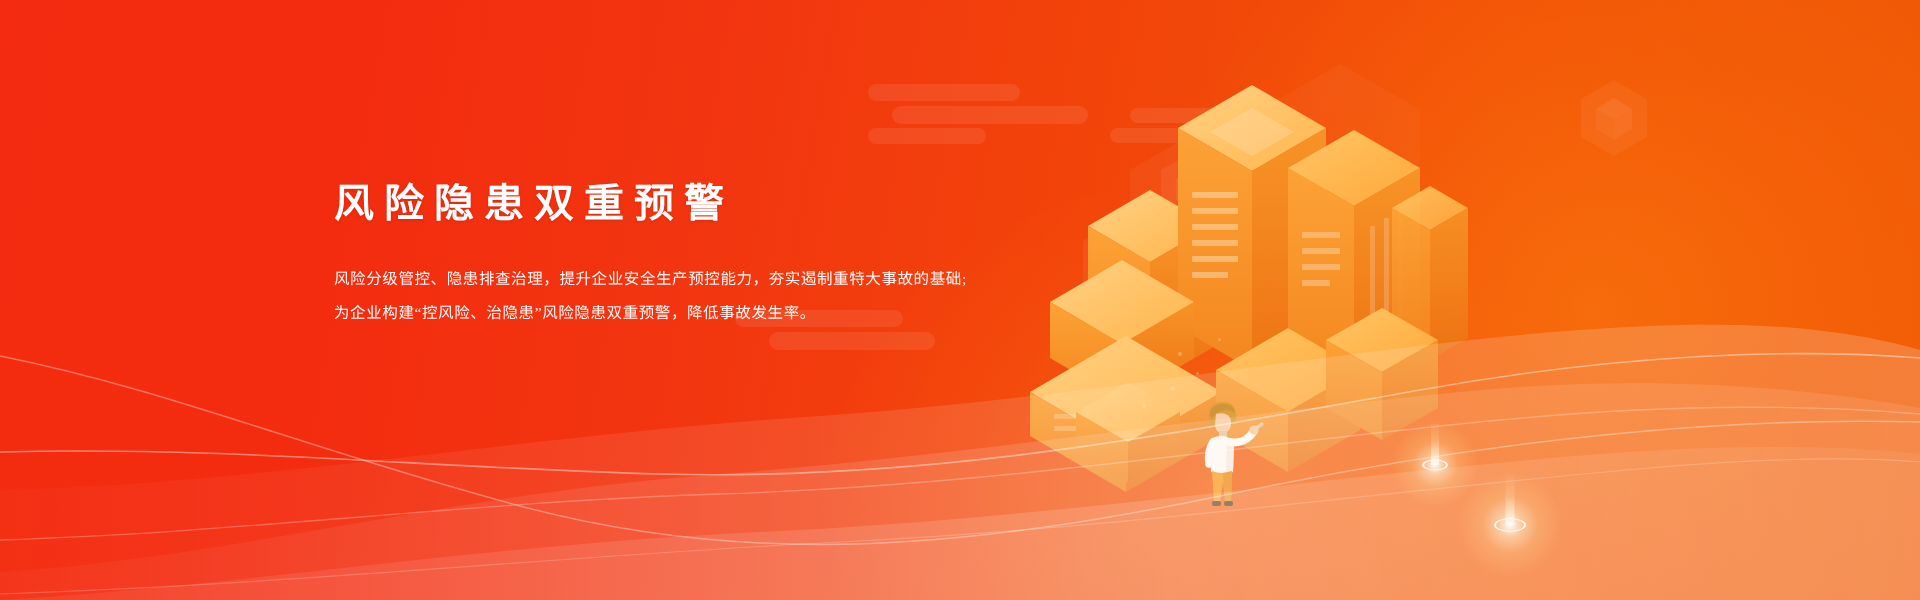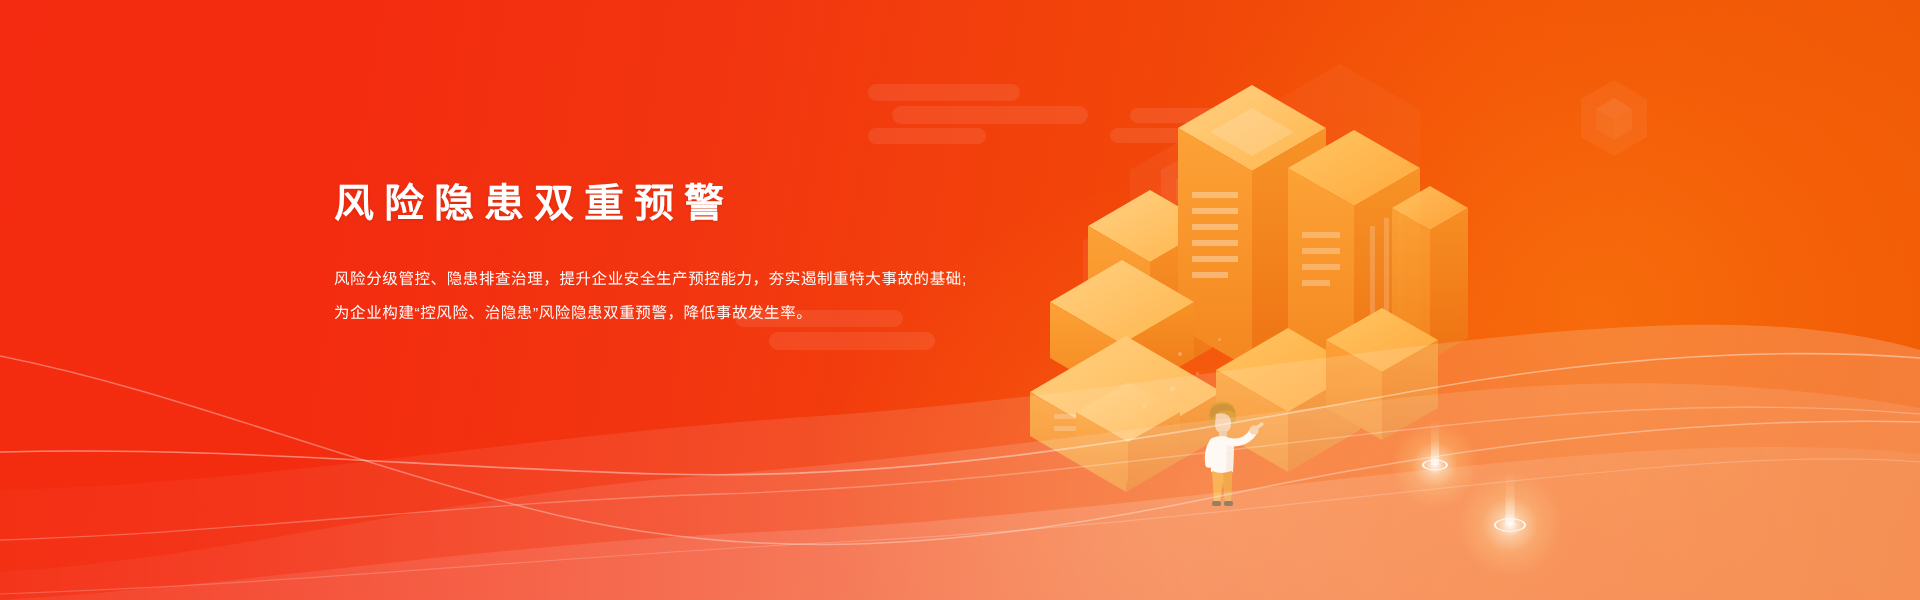--- a/index.html
+++ b/index.html
@@ -69,21 +69,21 @@
   }
   .sub {
     margin-top:34px;
     color:#ffffff;
     font-size:15.5px;
     line-height:34px;
     letter-spacing:0.6px;
     white-space:nowrap;
     opacity:0.97;
   }
-  .sub-line { display:block; }
+  .sub-line { display:block;font-family:Liberation Serif, serif; }
 
   
   .cloud { position:absolute; pointer-events:none; }
   .cloud i {
     position:absolute;
     display:block;
     border-radius:40px;
     background:rgba(255,255,255,0.085);
   }
 

